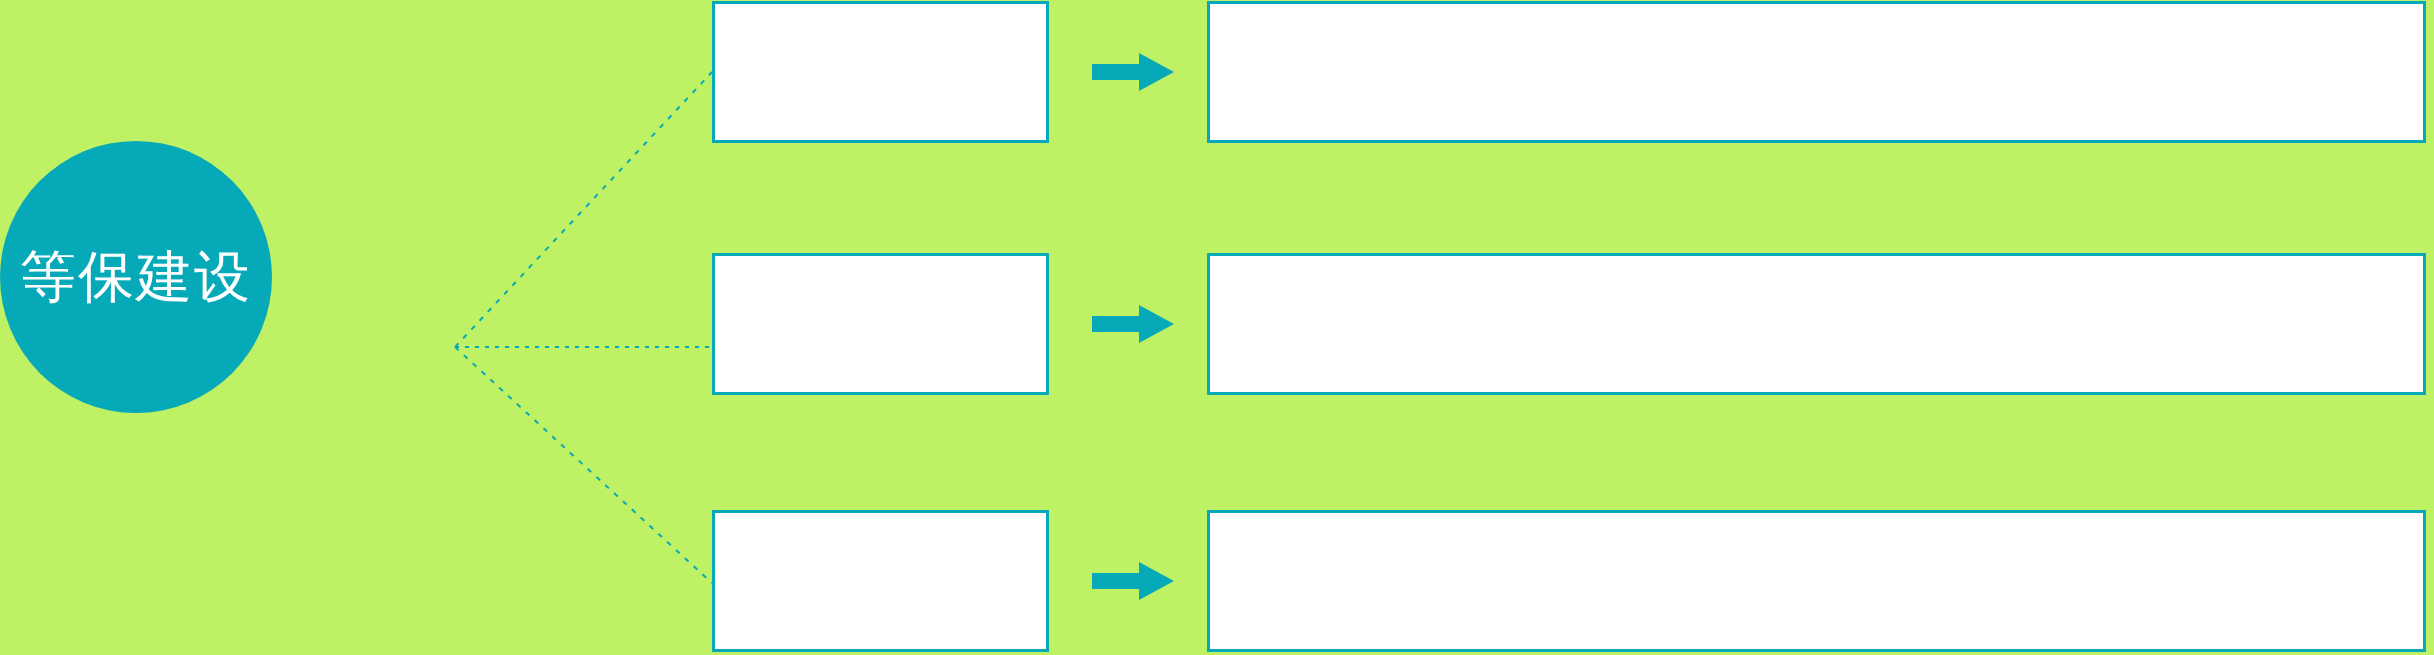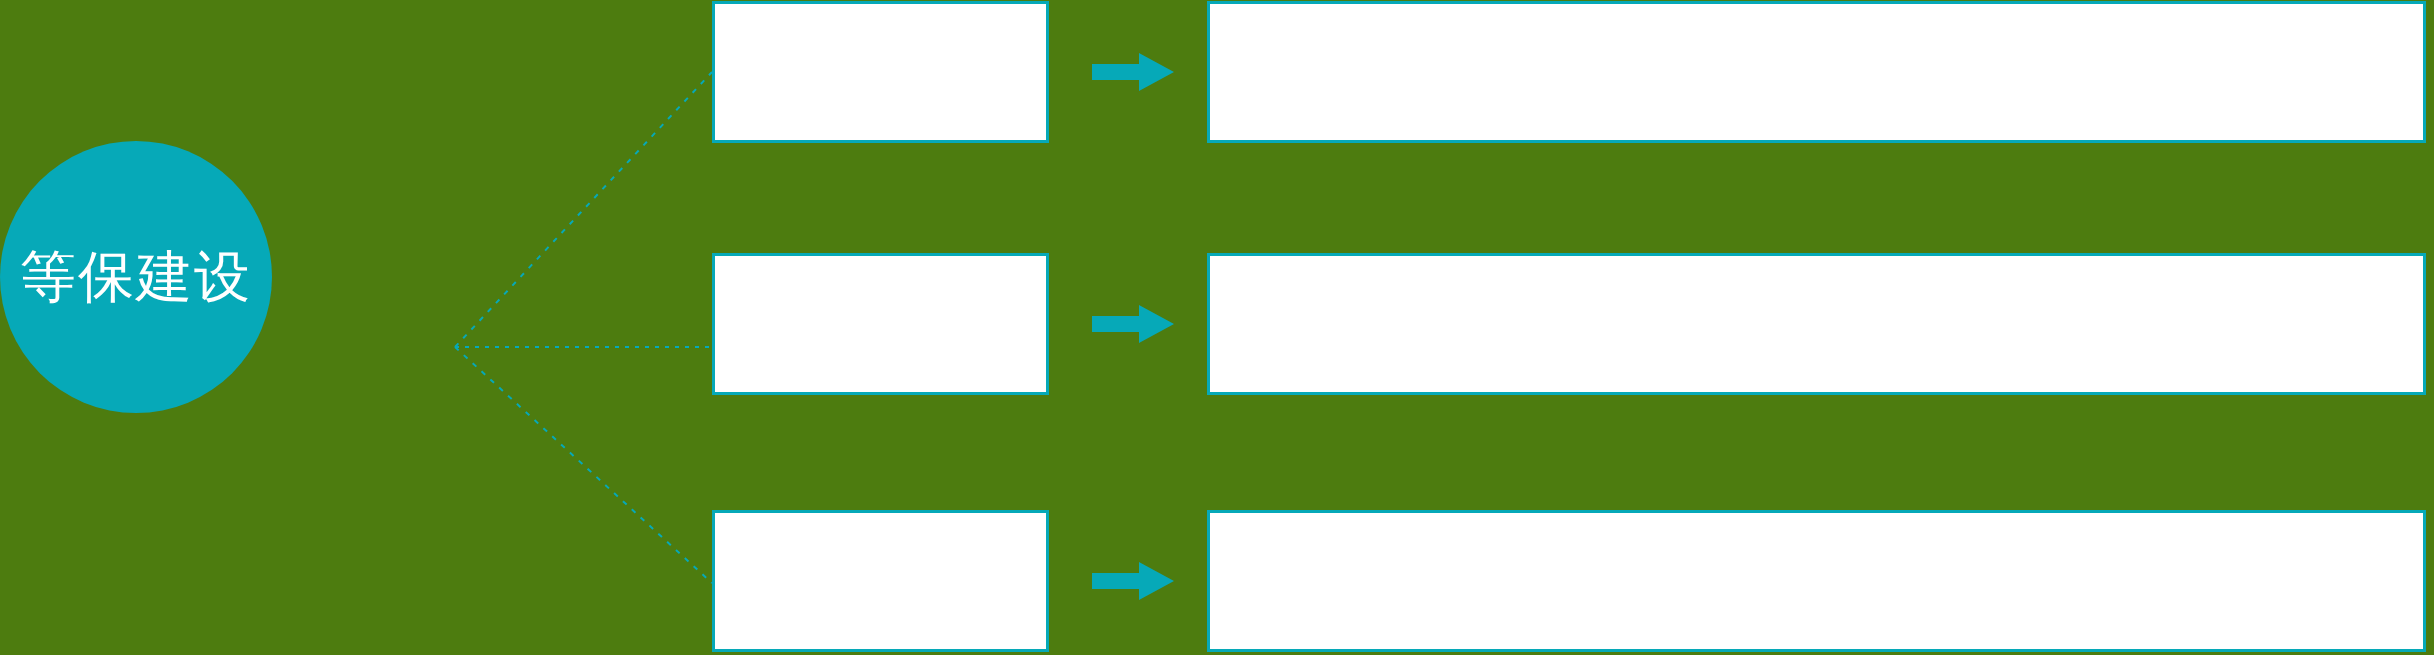--- a/index.html
+++ b/index.html
@@ -8,21 +8,21 @@
     padding: 0;
     background: #ffffff;
   }
   body {
     font-family: "Liberation Sans", "DejaVu Sans", sans-serif;
   }
   #stage {
     position: relative;
     width: 2434px;
     height: 655px;
-    background: #4d7c0f;
+    background: #bef264;
     overflow: hidden;
   }
 
   
   .hub {
     position: absolute;
     left: 0px;
     top: 141px;
     width: 272px;
     height: 272px;

